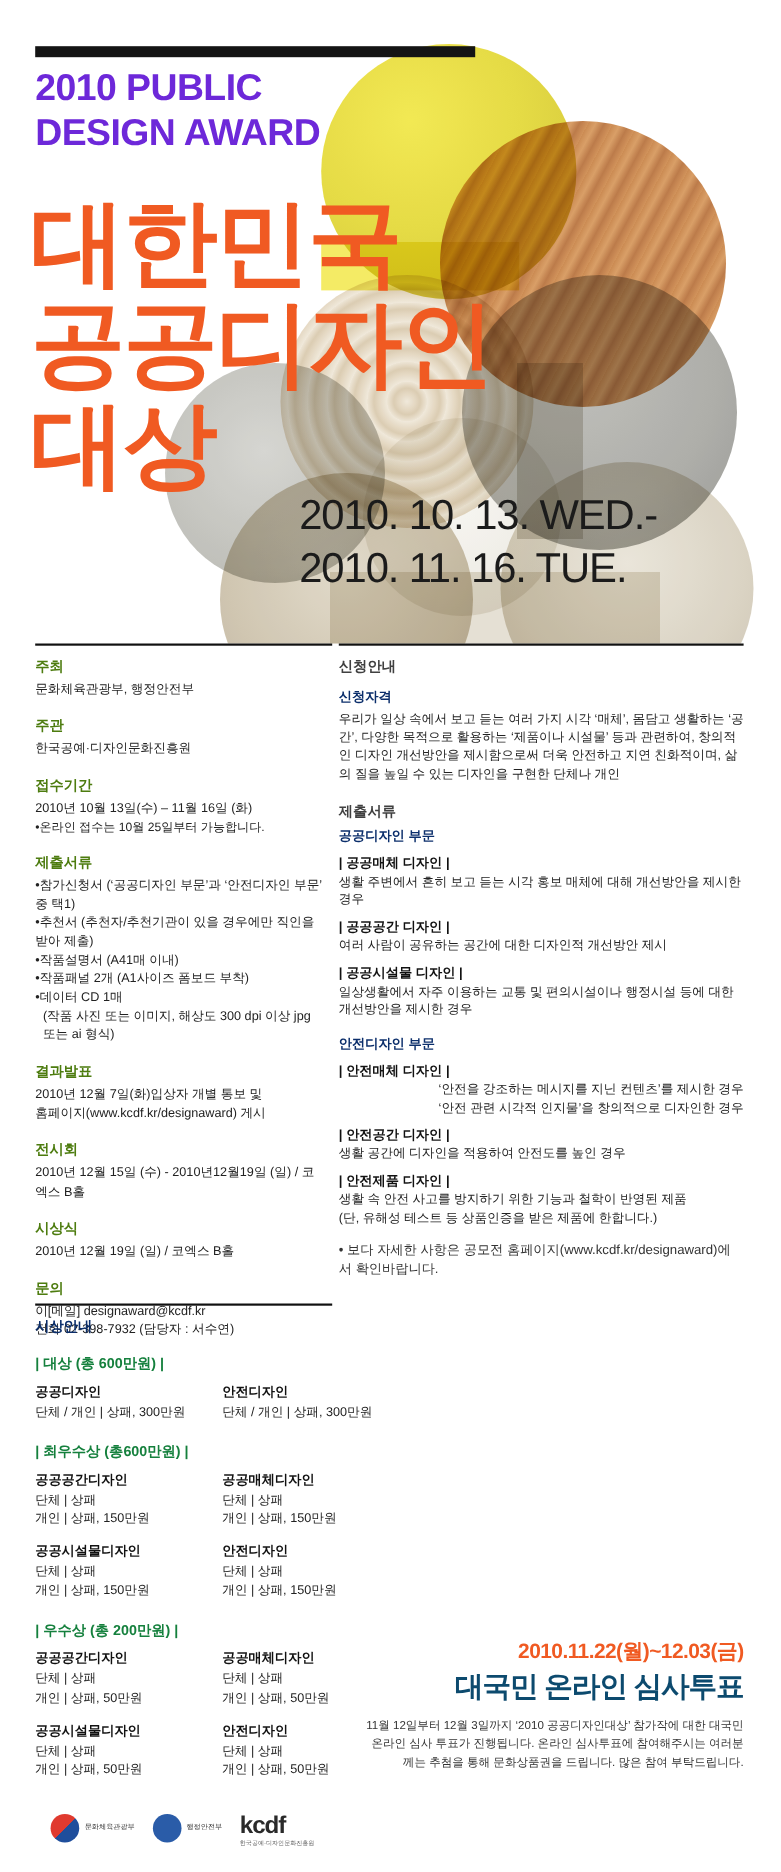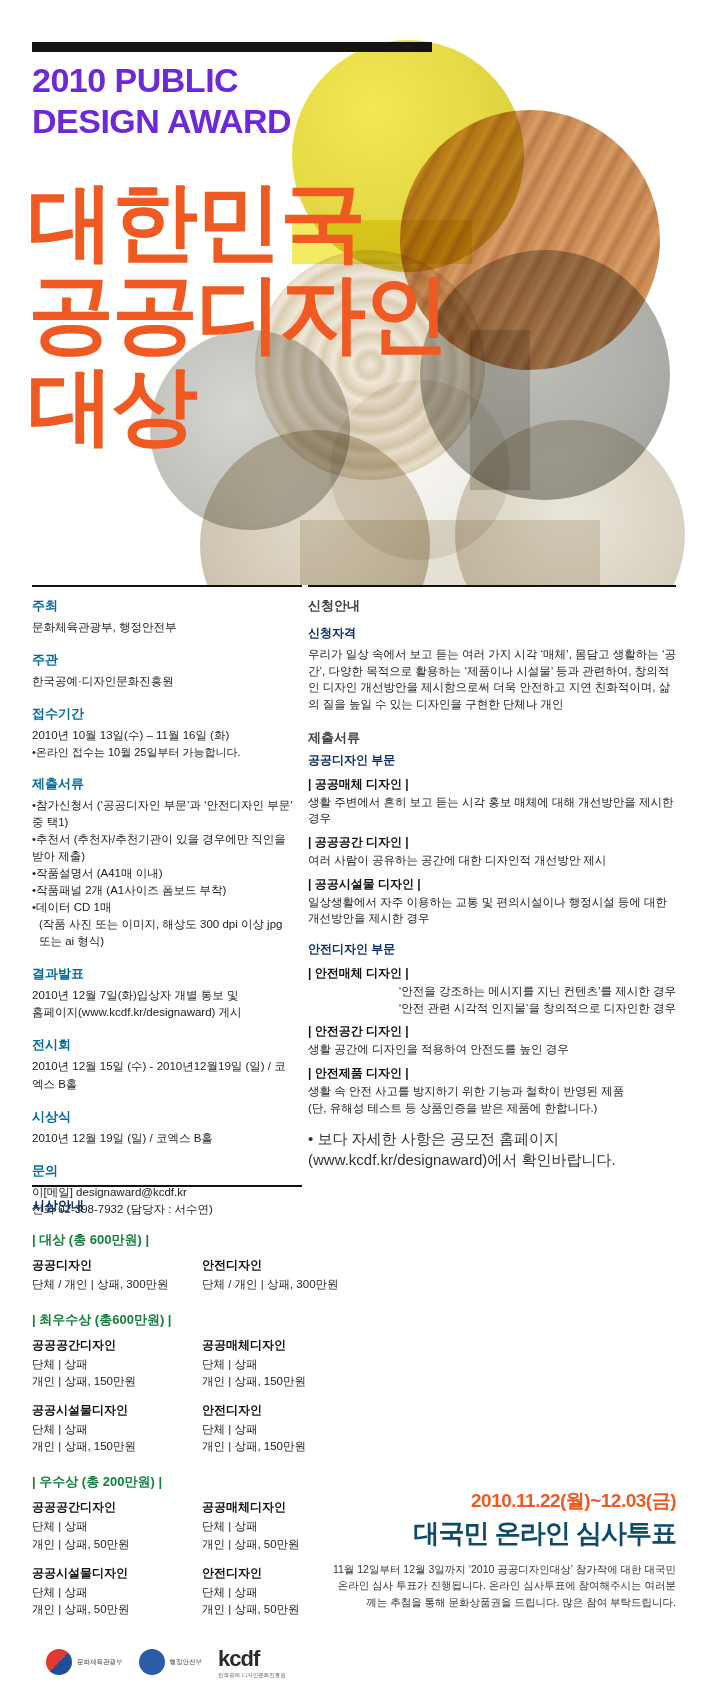--- a/index.html
+++ b/index.html
@@ -95,32 +95,32 @@
     padding:0 0 0 0;
     height:600px;
   }
   .rule-top{position:absolute;left:32px;top:0;width:270px;height:2px;background:#111;}
   .rule-top2{position:absolute;left:308px;top:0;width:368px;height:2px;background:#111;}
 
   .col-left{position:absolute;left:32px;top:12px;width:262px;}
   .col-right{position:absolute;left:308px;top:12px;width:368px;}
 
   h3.sec{
-    font-size:13px;font-weight:bold;color:#0369a1;margin:0 0 4px 0;
+    font-size:13px;font-weight:bold;color:#4d7c0f;margin:0 0 4px 0;
   }
   .blk{margin-bottom:15px;}
   .blk p{margin:0;font-size:11.5px;line-height:1.48;color:#222;}
   .blk p.small{font-size:11px;}
   .ind{padding-left:7px;}
 
   .rsec{font-size:13px;font-weight:bold;color:#404040;margin:0 0 5px 0;}
   .rsub{font-size:12px;font-weight:bold;color:#0b2e6b;margin:10px 0 4px 0;}
   .ritem{font-size:12px;font-weight:bold;color:#111;margin:7px 0 1px 0;}
   .rtext{font-size:11.5px;line-height:1.45;color:#222;margin:0;}
-  .note{font-size:15px;color:#333;margin-top:12px;line-height:1.4;}
+  .note{font-size:12px;color:#333;margin-top:12px;line-height:1.4;}
 
   
   .awards{
     position:relative;
     margin-top:0;
     padding:0 32px;
   }
   .rule-awards{width:270px;height:2px;background:#111;margin-bottom:10px;}
   .aw-title{font-size:13px;font-weight:bold;color:#0b2e6b;margin:0 0 16px 0;}
   .aw-group{margin-bottom:18px;}
@@ -178,20 +178,24 @@
       <div>2010 PUBLIC</div>
       <div>DESIGN AWARD</div>
     </div>
 
     <div class="bigtitle">
       <div>대한민국</div>
       <div>공공디자인</div>
       <div>대상</div>
     </div>
 
+    <div class="dates">
+      <div>2010. 10. 13. WED.-</div>
+      <div>2010. 11. 16. TUE.</div>
+    </div>
   </div>
 
   <div class="mid">
     <div class="rule-top"></div>
     <div class="rule-top2"></div>
 
     <div class="col-left">
 
       <div class="blk">
         <h3 class="sec">주최</h3>

